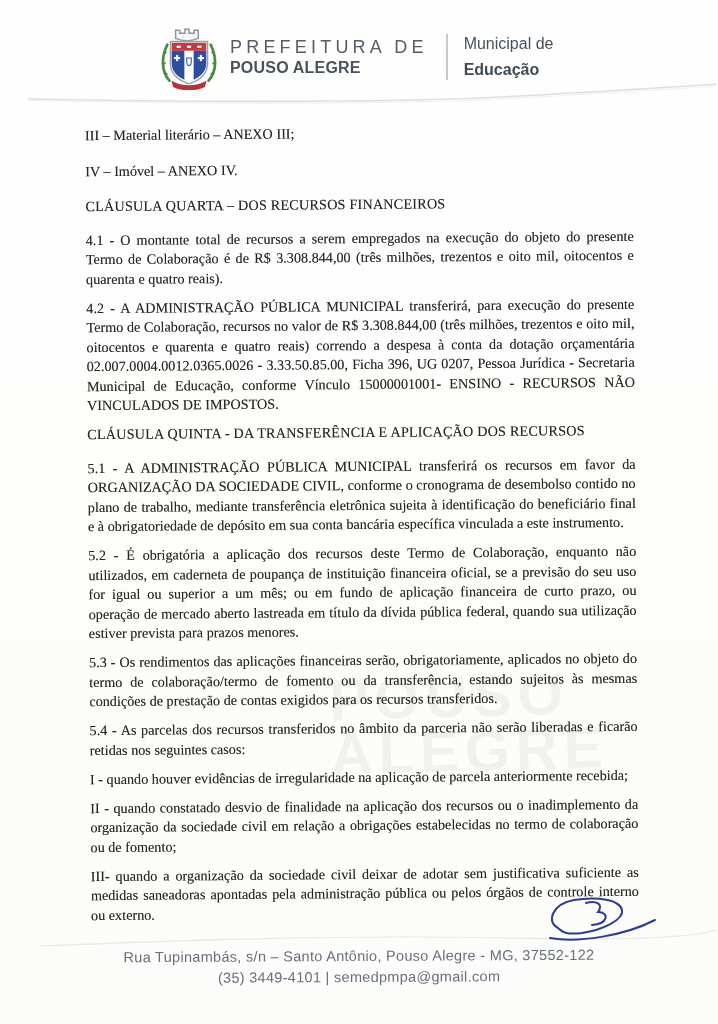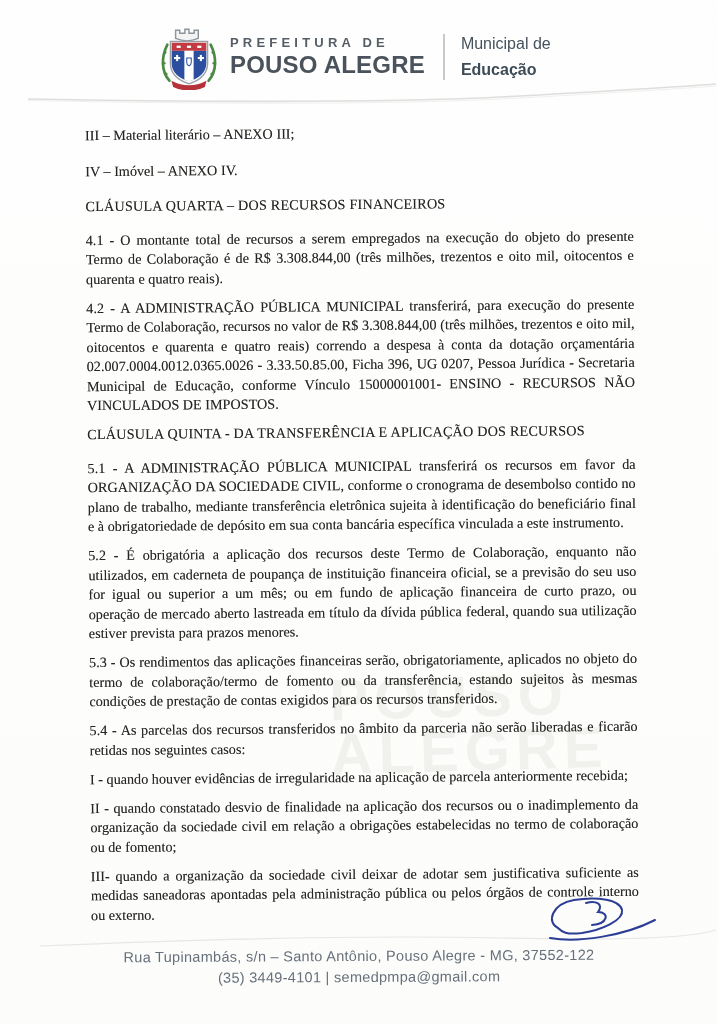--- a/index.html
+++ b/index.html
@@ -12,22 +12,22 @@
   }
   .page {
     position: absolute; inset: 0;
     background: linear-gradient(180deg, #fefefe 0%, #fdfdfc 60%, #fcfcfb 100%);
   }
 
   
   .header { position: absolute; left: 158px; top: 24px; display: flex; align-items: center; }
   .crest { width: 62px; height: 66px; flex: 0 0 auto; }
   .brand { margin-left: 10px; font-family: "Liberation Sans", sans-serif; color: #4e565f; }
-  .brand-top { font-size: 13px; font-weight: bold; letter-spacing: 4.2px; color: #555d66; }
-  .brand-bottom { font-size: 24px; font-weight: bold; letter-spacing: 0.2px; margin-top: 1px; color: #4a525b; }
+  .brand-top { font-size: 18px; font-weight: normal; letter-spacing: 4.2px; color: #555d66; }
+  .brand-bottom { font-size: 16px; font-weight: bold; letter-spacing: 0.2px; margin-top: 1px; color: #4a525b; }
   .hdr-divider { width: 2px; height: 46px; background: #c7cacd; margin: 0 16px 0 18px; }
   .dept { font-family: "Liberation Sans", sans-serif; color: #45525d; }
   .dept-top { font-size: 16px; }
   .dept-bottom { font-size: 16px; font-weight: bold; margin-top: 8px; color: #3e4b56; }
 
   .scan-line { position: absolute; left: 0; top: 0; width: 718px; height: 1024px; pointer-events: none; }
 
   
   .doc {
     position: absolute; left: 88px; top: 124px; width: 548px;

